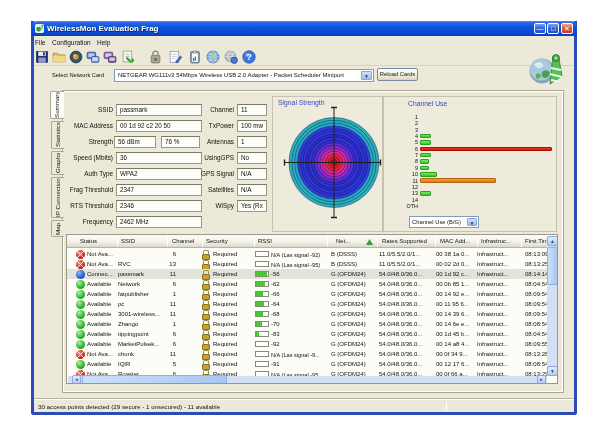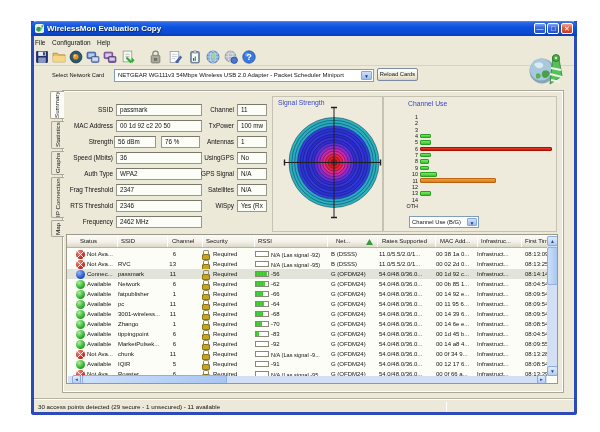--- a/index.html
+++ b/index.html
@@ -96,21 +96,21 @@
  font-size:6.2px;color:#111}
 </style></head><body>
 <div id="win">
 <div id="tbar">
 <svg class="abs" style="left:4px;top:3px" width="9" height="9" viewBox="0 0 11 11">
         <rect x="0" y="0" width="11" height="11" rx="2" fill="#e8f4e8"></rect>
         <circle cx="4.5" cy="6.5" r="3" fill="#2e9e4e"></circle>
         <path d="M6 7 L9 2 L10 3 L7.5 8 Z" fill="#7ac87a"></path>
         <circle cx="9" cy="2.5" r="1.3" fill="#49b049"></circle>
       </svg>
-<span class="ttl">WirelessMon Evaluation Copy</span>
+<span class="ttl">WirelessMon Evaluation Frag</span>
 <div class="wbtn wmin" style="right:31px">—</div>
 <div class="wbtn wmax" style="right:18px">□</div>
 <div class="wbtn wcls" style="right:4px">✕</div>
 </div>
 <div id="menu">
       <span style="left:1px">File</span>
       <span style="left:18px">Configuration</span>
       <span style="left:63px">Help</span>
     </div>
 <div id="tools">

